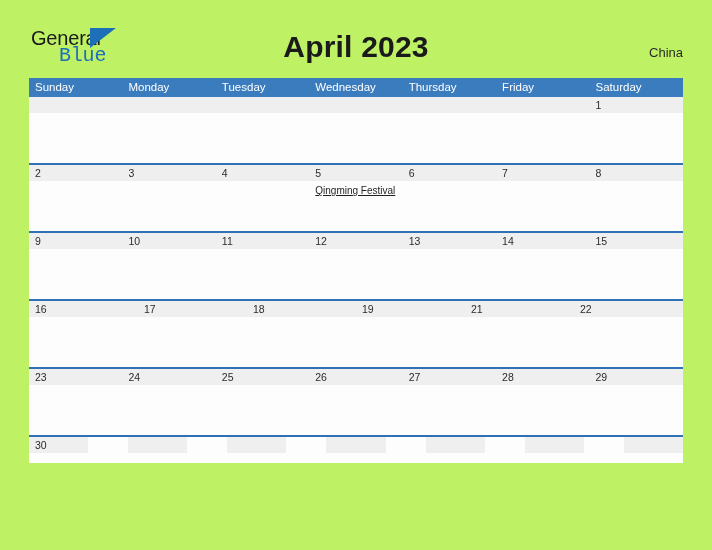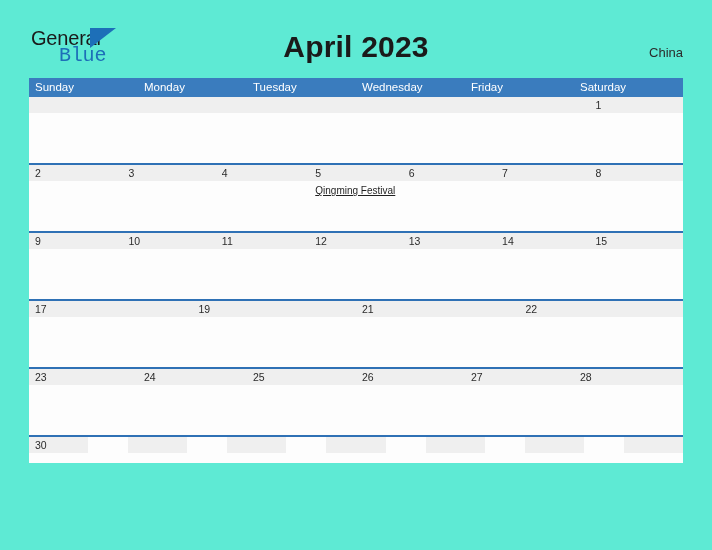--- a/index.html
+++ b/index.html
@@ -12,21 +12,21 @@
     height: 550px;
     background: #ffffff;
     font-family: "Liberation Sans", sans-serif;
     overflow: hidden;
   }
 
   .page {
     position: relative;
     width: 712px;
     height: 550px;
-    background: #5eead4;
+    background: #bef264;
     box-sizing: border-box;
   }
 
   
   .header {
     position: relative;
     height: 70px;
     width: 712px;
   }
 
@@ -188,20 +188,21 @@
 
     <div class="country">China</div>
   </div>
 
   <div class="calendar">
     <div class="weekday-row" id="weekday-row">
         <div class="weekday-cell">Sunday</div>
         <div class="weekday-cell">Monday</div>
         <div class="weekday-cell">Tuesday</div>
         <div class="weekday-cell">Wednesday</div>
+        <div class="weekday-cell">Thursday</div>
         <div class="weekday-cell">Friday</div>
         <div class="weekday-cell">Saturday</div>
       </div>
     <div id="weeks-container">
         <div class="week-row">
           <div class="week-inner">
             <div class="day-cell">
               <span class="day-number empty"></span>
             </div>
             <div class="day-cell">
@@ -273,23 +274,29 @@
               <span class="day-number">14</span>
             </div>
             <div class="day-cell">
               <span class="day-number">15</span>
             </div>
           </div>
         </div>
         <div class="week-row">
           <div class="week-inner">
             <div class="day-cell">
+              <span class="day-number">16</span>
+            </div>
+            <div class="day-cell">
               <span class="day-number">17</span>
             </div>
             <div class="day-cell">
+              <span class="day-number">18</span>
+            </div>
+            <div class="day-cell">
               <span class="day-number">19</span>
             </div>
             <div class="day-cell">
               <span class="day-number">21</span>
             </div>
             <div class="day-cell">
               <span class="day-number">22</span>
             </div>
           </div>
         </div>
@@ -305,20 +312,23 @@
               <span class="day-number">25</span>
             </div>
             <div class="day-cell">
               <span class="day-number">26</span>
             </div>
             <div class="day-cell">
               <span class="day-number">27</span>
             </div>
             <div class="day-cell">
               <span class="day-number">28</span>
+            </div>
+            <div class="day-cell">
+              <span class="day-number">29</span>
             </div>
           </div>
         </div>
         <div class="week-row last">
           <div class="week-inner">
             <div class="day-cell">
               <span class="day-number">30</span>
             </div>
             <div class="day-cell">
               <span class="day-number empty"></span>

